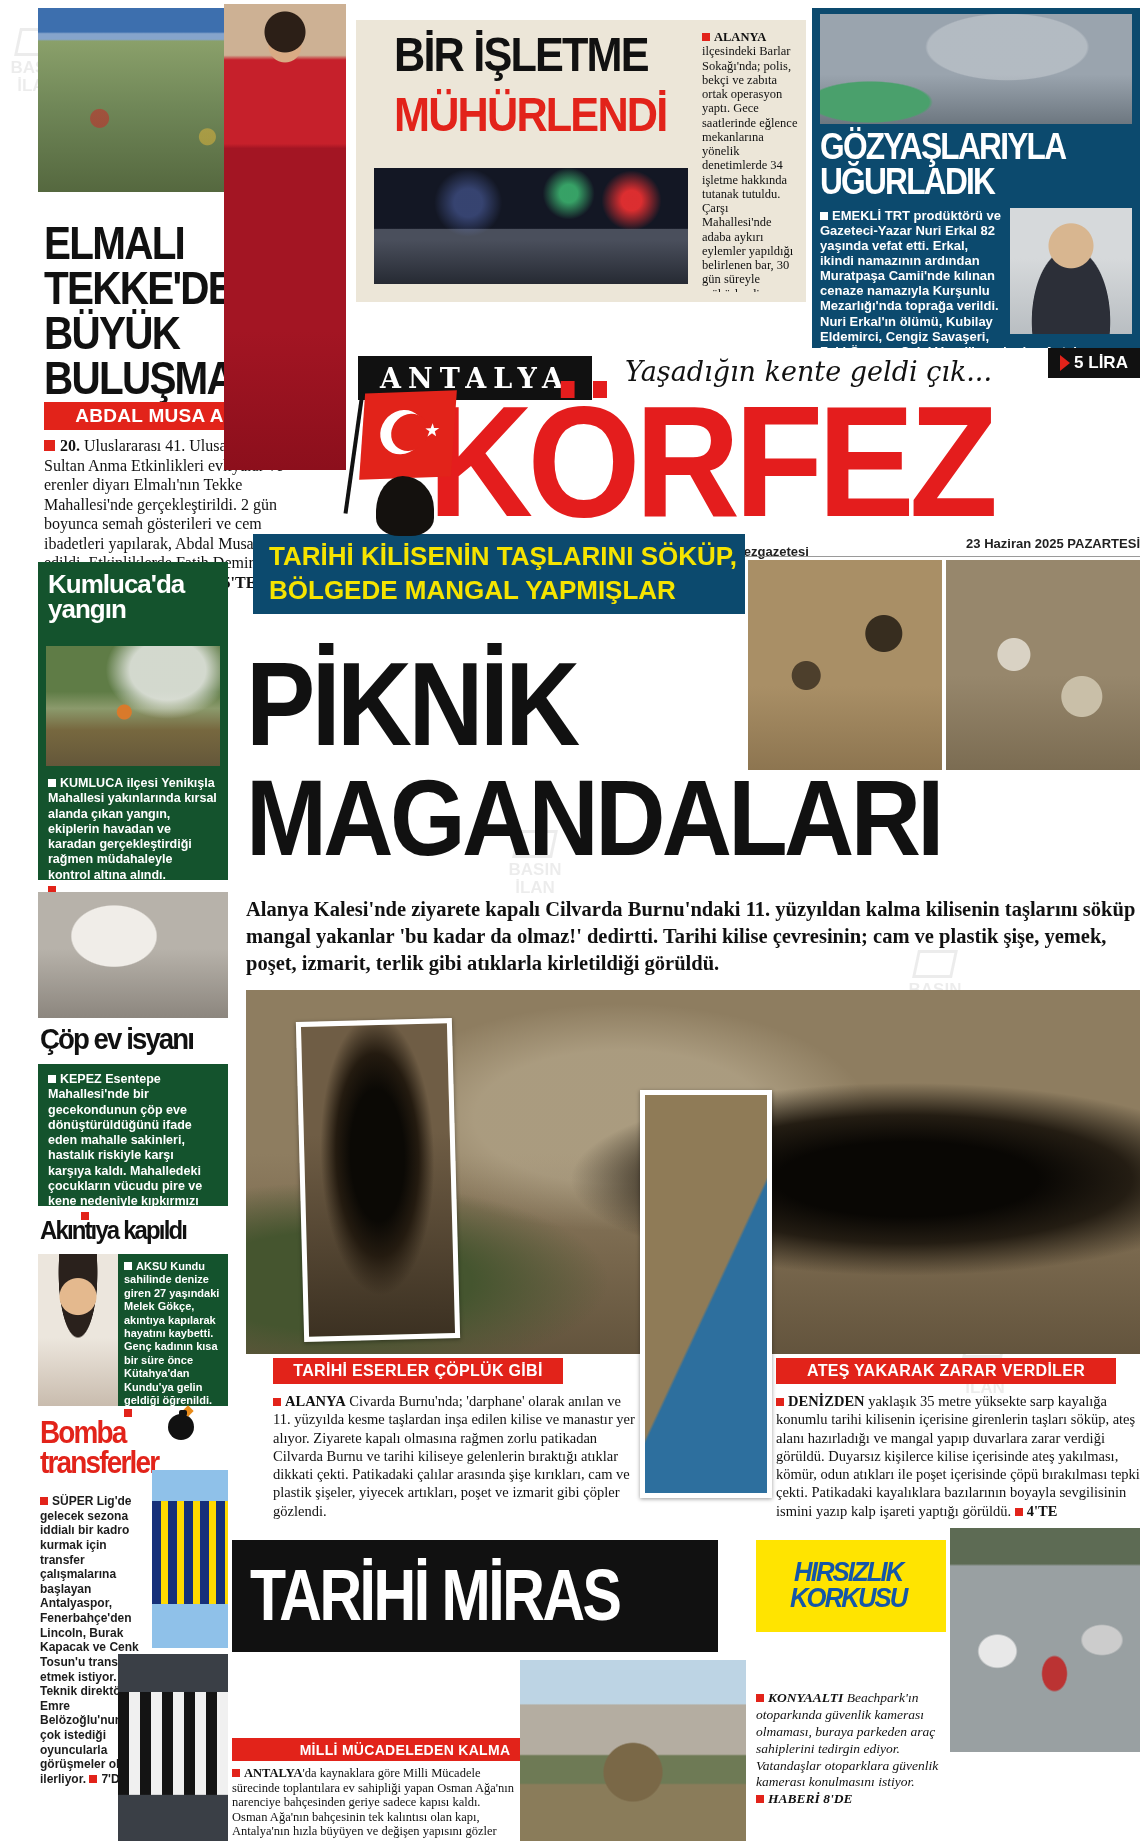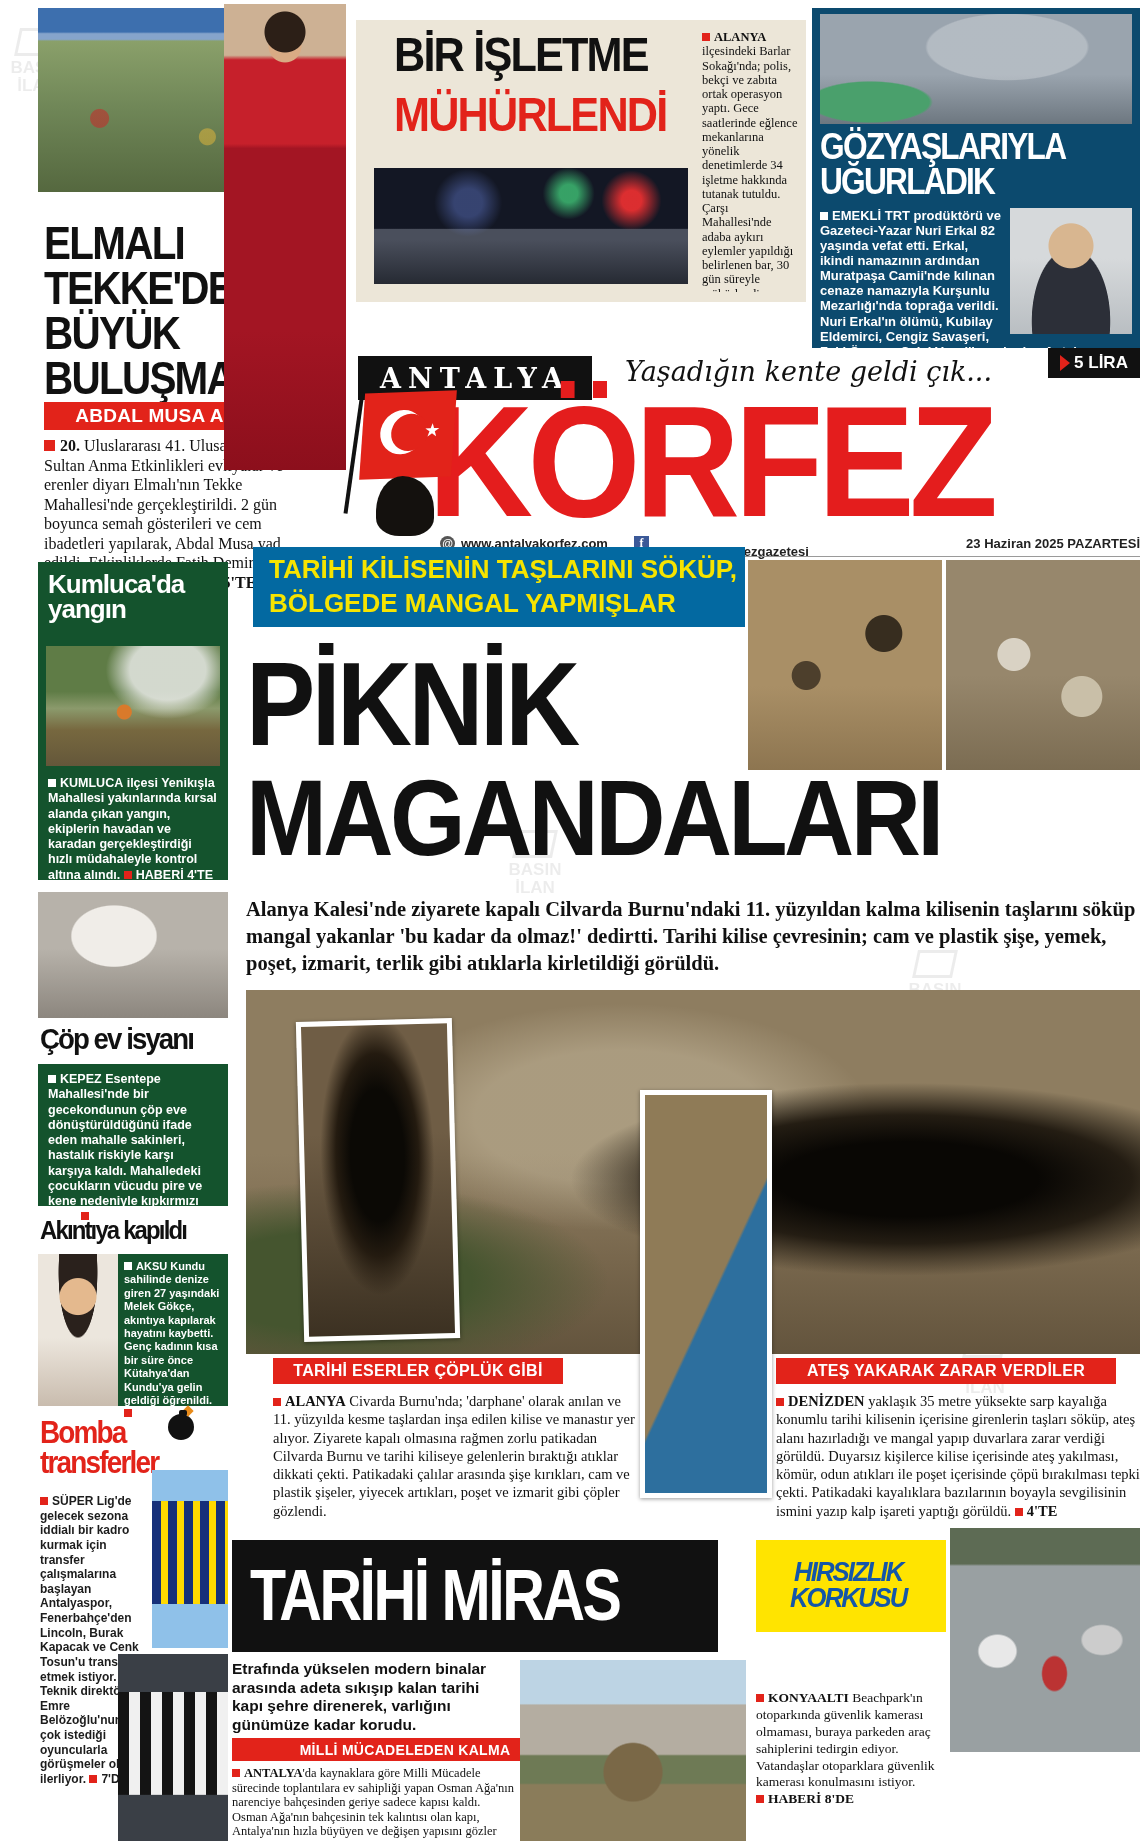--- a/index.html
+++ b/index.html
@@ -185,21 +185,21 @@
     <span style="margin-left:auto;">23 Haziran 2025 PAZARTESİ</span>
   </div>
   <div class="abs" style="left:346px;top:556px;width:794px;height:1px;background:#9a9a9a;"></div>
 
   
   <div class="abs bluebox" style="left:38px;top:562px;width:190px;height:318px;">
     <div class="hl pre" style="padding:10px 0 0 10px;font-size:26px;color:#fff;letter-spacing:-1px;">Kumluca'da
 yangın</div>
     <div class="photo ph-fire" style="position:absolute;left:8px;top:84px;width:174px;height:120px;"></div>
     <div class="body" style="position:absolute;left:10px;top:214px;width:170px;">
-      <span class="sq s w"></span><b>KUMLUCA</b><span> ilçesi Yenikışla Mahallesi yakınlarında kırsal alanda çıkan yangın, ekiplerin havadan ve karadan gerçekleştirdiği hızlı müdahaleyle kontrol altına alındı.</span>
+      <span class="sq s w"></span><b>KUMLUCA</b><span> ilçesi Yenikışla Mahallesi yakınlarında kırsal alanda çıkan yangın, ekiplerin havadan ve karadan gerçekleştirdiği rağmen müdahaleyle kontrol altına alındı.</span>
       <span class="ref"><span class="sq s"></span><span>HABERİ 4'TE</span></span>
     </div>
   </div>
 
   <div class="abs photo ph-house" style="left:38px;top:892px;width:190px;height:126px;"></div>
   <div class="abs hl" style="left:40px;top:1026px;font-size:29px;transform:scaleX(.95);">Çöp ev isyanı</div>
   <div class="abs bluebox" style="left:38px;top:1064px;width:190px;height:142px;">
     <div class="body" style="padding:8px 10px;">
       <span class="sq s w"></span><b>KEPEZ</b><span> Esentepe Mahallesi'nde bir gecekondunun çöp eve dönüştürüldüğünü ifade eden mahalle sakinleri, hastalık riskiyle karşı karşıya kaldı. Mahalledeki çocukların vücudu pire ve kene nedeniyle kıpkırmızı oldu.</span>
       <span class="ref"><span class="sq s"></span><span>6'DA</span></span>
@@ -219,21 +219,21 @@
 transferler</div>
   <span class="abs bomb" style="left:168px;top:1414px;"></span>
   <div class="abs" style="left:40px;top:1494px;width:110px;height:347px;font-size:12px;font-weight:bold;line-height:1.22;color:#1c1c1c;overflow:hidden;">
     <span class="sq s"></span><b>SÜPER</b><span> Lig'de gelecek sezona iddialı bir kadro kurmak için transfer çalışmalarına başlayan Antalyaspor, Fenerbahçe'den Lincoln, Burak Kapacak ve Cenk Tosun'u transfer etmek istiyor. Teknik direktör Emre Belözoğlu'nun da çok istediği oyuncularla görüşmeler olumlu ilerliyor.</span>
     <span class="ref"><span class="sq s"></span><span>7'DE</span></span>
   </div>
   <div class="abs photo ph-fb1" style="left:152px;top:1470px;width:76px;height:178px;"></div>
   <div class="abs photo ph-fb2" style="left:118px;top:1654px;width:110px;height:187px;"></div>
 
   
-  <div class="abs pre" style="left:253px;top:547px;width:492px;height:80px;background:#0369a1;color:#f6e400;font-weight:bold;font-size:26px;line-height:1.3;display:flex;align-items:center;padding-left:16px;box-sizing:border-box;">TARİHİ KİLİSENİN TAŞLARINI SÖKÜP,
+  <div class="abs pre" style="left:253px;top:534px;width:492px;height:80px;background:#0c4a6e;color:#f6e400;font-weight:bold;font-size:26px;line-height:1.3;display:flex;align-items:center;padding-left:16px;box-sizing:border-box;">TARİHİ KİLİSENİN TAŞLARINI SÖKÜP,
 BÖLGEDE MANGAL YAPMIŞLAR</div>
   <div class="abs photo ph-trash1" style="left:748px;top:560px;width:194px;height:210px;"></div>
   <div class="abs photo ph-trash2" style="left:946px;top:560px;width:194px;height:210px;"></div>
 
   <div class="abs hl" style="left:246px;top:648px;font-size:118px;transform:scaleX(.88);letter-spacing:-4px;">PİKNİK</div>
   <div class="abs hl" style="left:246px;top:766px;font-size:108px;transform:scaleX(.9);letter-spacing:-4px;">MAGANDALARI</div>
 
   <div class="abs serif" style="left:246px;top:896px;width:894px;font-size:20.5px;font-weight:bold;line-height:1.32;">Alanya Kalesi'nde ziyarete kapalı Cilvarda Burnu'ndaki 11. yüzyıldan kalma kilisenin taşlarını söküp mangal yakanlar 'bu kadar da olmaz!' dedirtti. Tarihi kilise çevresinin; cam ve plastik şişe, yemek, poşet, izmarit, terlik gibi atıklarla kirletildiği görüldü.</div>
 
   <div class="abs photo ph-ruins" style="left:246px;top:990px;width:894px;height:364px;"></div>
@@ -248,32 +248,31 @@
   <div class="abs banner" style="left:776px;top:1358px;width:340px;height:26px;font-size:16px;">ATEŞ YAKARAK ZARAR VERDİLER</div>
   <div class="abs serif" style="left:776px;top:1392px;width:364px;font-size:14.5px;line-height:1.26;">
     <span class="sq s"></span><b>DENİZDEN</b><span> yaklaşık 35 metre yüksekte sarp kayalığa konumlu tarihi kilisenin içerisine girenlerin taşları söküp, ateş alanı hazırladığı ve mangal yapıp duvarlara zarar verdiği görüldü. Duyarsız kişilerce kilise içerisinde ateş yakılması, kömür, odun atıkları ile poşet içerisinde çöpü bırakılması tepki çekti. Patikadaki kayalıklara bazılarının boyayla sevgilisinin ismini yazıp kalp işareti yaptığı görüldü.</span>
     <span class="ref"><span class="sq s"></span><span>4'TE</span></span>
   </div>
 
   
   <div class="abs" style="left:232px;top:1540px;width:486px;height:112px;background:#111;display:flex;align-items:center;justify-content:center;">
     <span class="hl" style="font-size:72px;color:#fff;transform:scaleX(.82);letter-spacing:-3px;">TARİHİ MİRAS</span>
   </div>
-  <div class="abs" style="left:232px;top:1660px;width:280px;font-size:15.5px;font-weight:bold;line-height:1.2;">Etrafında yükselen modern binalar arasında adeta sıkışıp kalan tarihi kapı şehre direnerek, varlığını günümüze kadar korudu.</div>
   <div class="abs banner" style="left:232px;top:1738px;width:280px;height:23px;font-size:14px;padding-left:33px;">MİLLİ MÜCADELEDEN KALMA</div>
   <div class="abs serif" style="left:232px;top:1766px;width:284px;height:75px;font-size:12.5px;line-height:1.16;overflow:hidden;">
     <span class="sq s"></span><b>ANTALYA</b><span>'da kaynaklara göre Milli Mücadele sürecinde toplantılara ev sahipliği yapan Osman Ağa'nın narenciye bahçesinden geriye sadece kapısı kaldı. Osman Ağa'nın bahçesinin tek kalıntısı olan kapı, Antalya'nın hızla büyüyen ve değişen yapısını gözler önüne seren bir simge haline geldi.</span>
     <span class="ref"><span>8'DE</span></span>
   </div>
   <div class="abs photo ph-gate" style="left:520px;top:1660px;width:226px;height:181px;"></div>
 
   
   <div class="abs" style="left:756px;top:1540px;width:190px;height:92px;background:#ffe400;display:flex;align-items:center;justify-content:center;">
     <span class="hl pre" style="font-size:27px;color:#1456a8;font-style:italic;text-align:center;transform:scaleX(.95);">HIRSIZLIK
 KORKUSU</span>
   </div>
   <div class="abs photo ph-parking" style="left:950px;top:1528px;width:190px;height:224px;"></div>
-  <div class="abs serif" style="left:756px;top:1690px;width:188px;font-size:13.5px;line-height:1.25;">
+  <div class="abs serif" style="left:756px;top:1690px;width:188px;font-size:13.5px;line-height:1.25;font-style:italic;">
     <span class="sq s"></span><b>KONYAALTI</b><span> Beachpark'ın otoparkında güvenlik kamerası olmaması, buraya parkeden araç sahiplerini tedirgin ediyor. Vatandaşlar otoparklara güvenlik kamerası konulmasını istiyor.</span>
     <span class="ref"><span class="sq s"></span><span>HABERİ 8'DE</span></span>
   </div>
 
 </div>
 
 </body></html>

